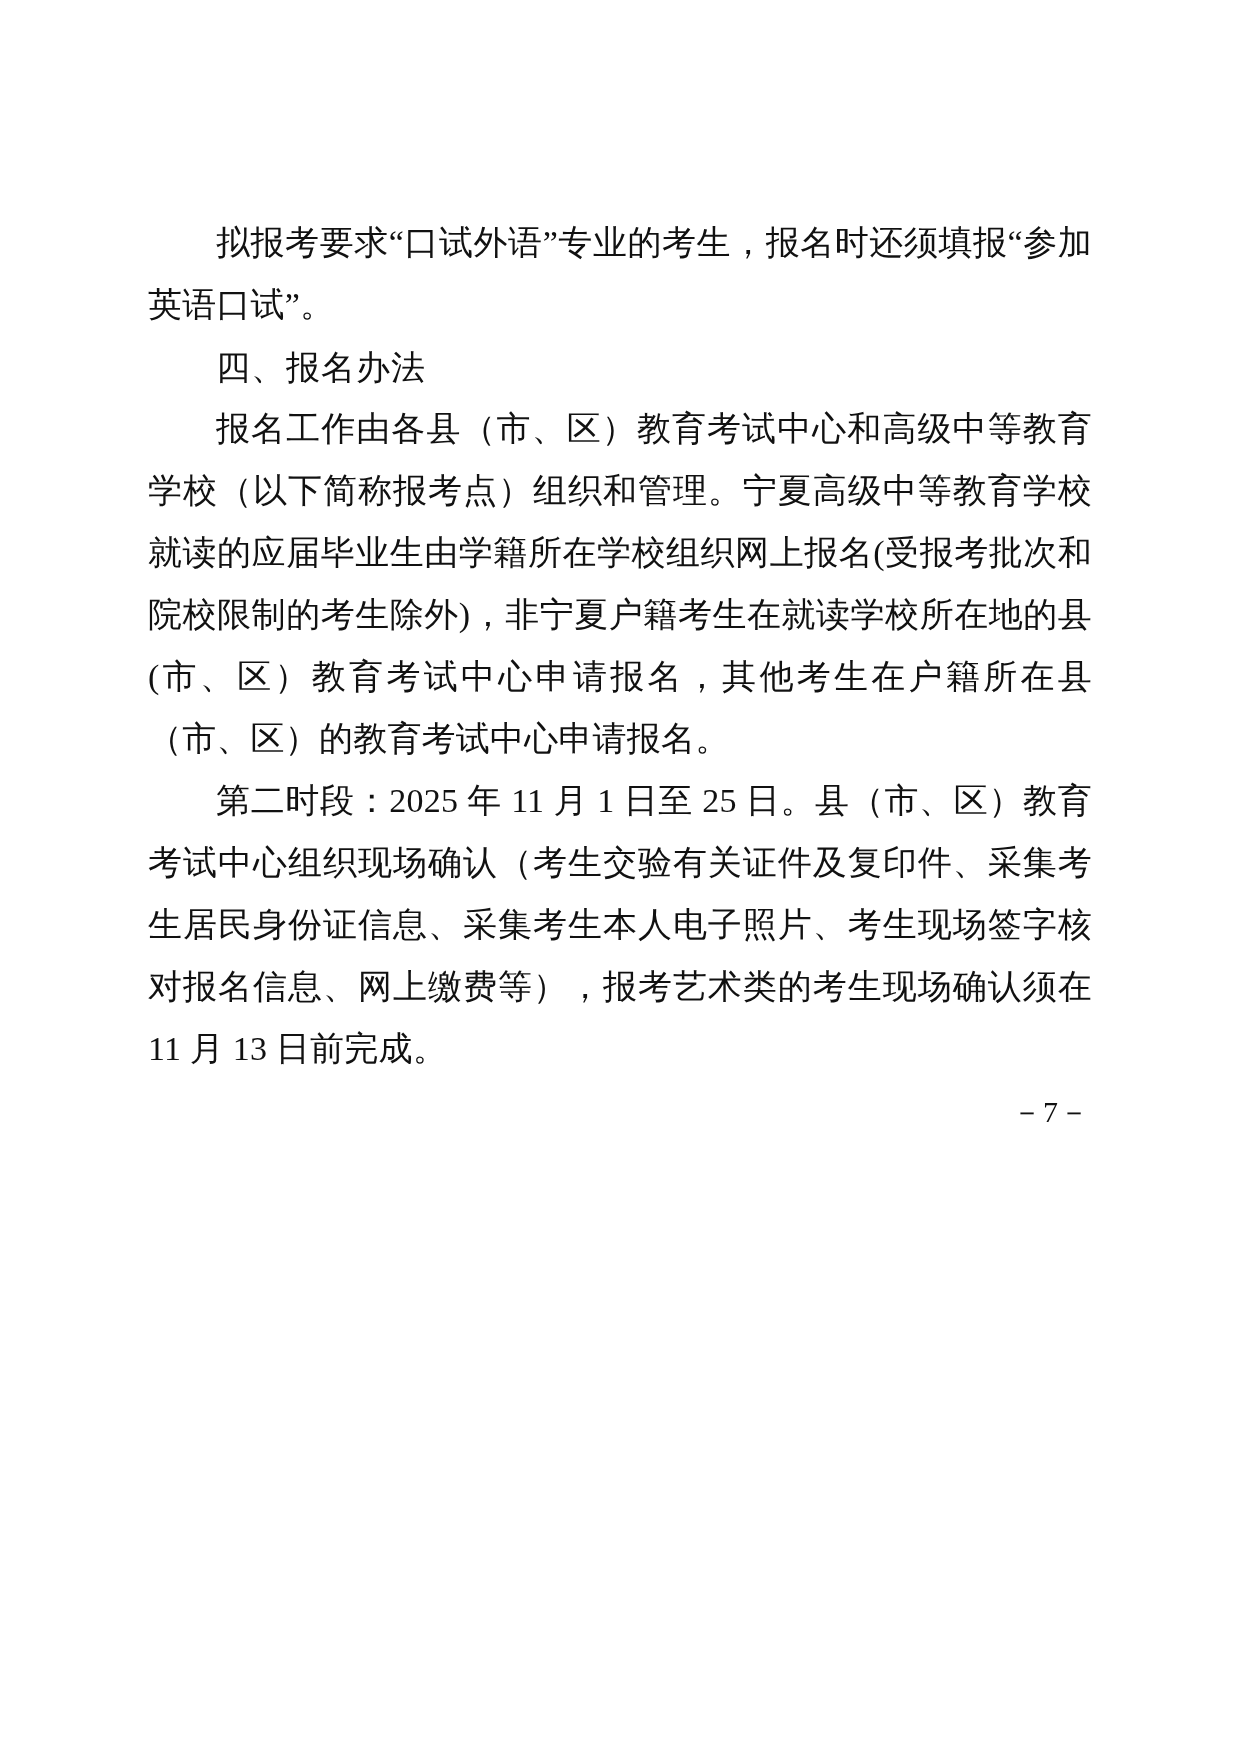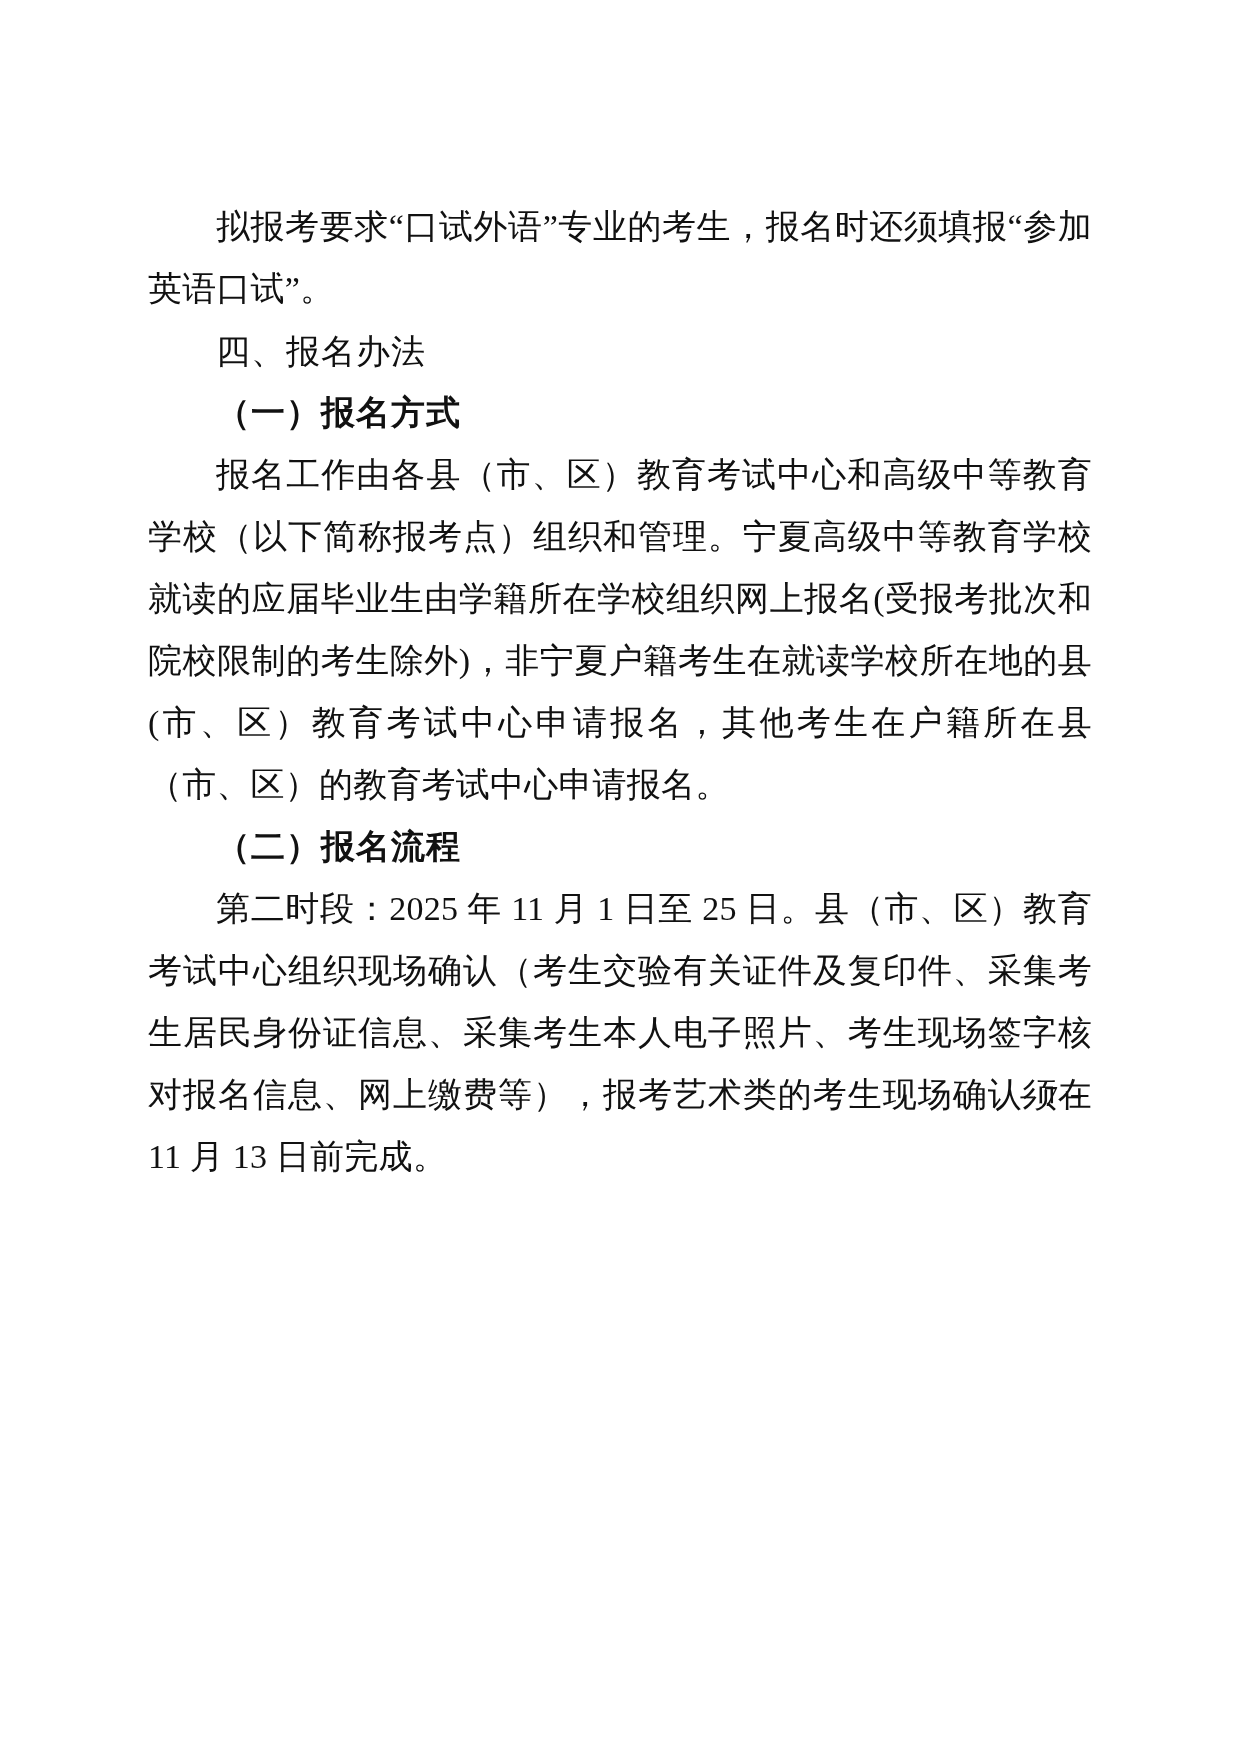--- a/index.html
+++ b/index.html
@@ -10,21 +10,21 @@
   body {
     width: 1240px;
     height: 1753px;
     font-family: "Liberation Serif", "DejaVu Serif", serif;
     color: #111111;
     position: relative;
     overflow: hidden;
   }
   .page {
     position: absolute;
-    top: 0;
+    top: 16px;
     left: 0;
     width: 1240px;
     height: 1245px;
     box-sizing: border-box;
     padding: 196px 89px 120px 148px;
   }
   .doc-body {
     width: 944px;
   }
   p {
@@ -58,25 +58,23 @@
 </head>
 <body>
 
 <div class="page">
   <div class="doc-body">
 
     <p>拟报考要求“口试外语”专业的考生，报名时还须填报“参加英语口试”。</p>
 
     <p class="heading">四、报名办法</p>
 
-    <p class="heading-kai">（一）报名方式</p>
 
 
     <p>报名工作由各县（市、区）教育考试中心和高级中等教育学校（以下简称报考点）组织和管理。宁夏高级中等教育学校就读的应届毕业生由学籍所在学校组织网上报名(受报考批次和院校限制的考生除外)，非宁夏户籍考生在就读学校所在地的县(市、区）教育考试中心申请报名，其他考生在户籍所在县（市、区）的教育考试中心申请报名。</p>
 
-    <p class="heading-kai">（二）报名流程</p>
 
 
     <p>第二时段：2025 年 11 月 1 日至 25 日。县（市、区）教育考试中心组织现场确认（考生交验有关证件及复印件、采集考生居民身份证信息、采集考生本人电子照片、考生现场签字核对报名信息、网上缴费等），报考艺术类的考生现场确认须在 11 月 13 日前完成。</p>
 
   </div>
   <div class="page-number">－7－</div>
 </div>
 
 </body></html>

